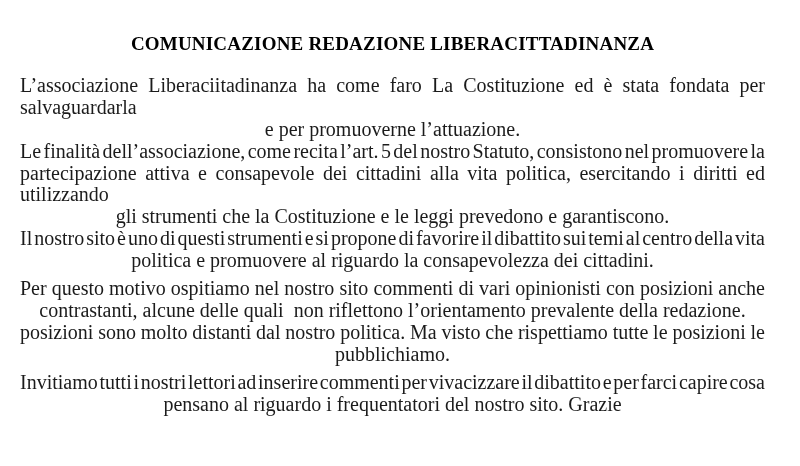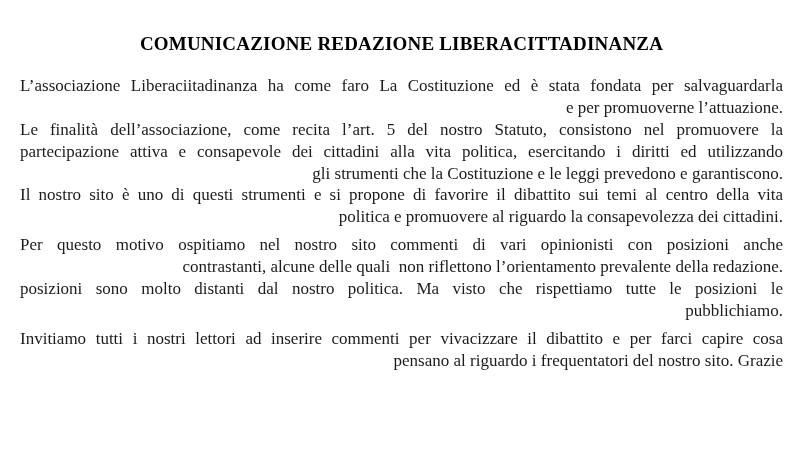--- a/index.html
+++ b/index.html
@@ -9,44 +9,44 @@
   }
   body {
     width: 800px;
     height: 466px;
     overflow: hidden;
   }
   .page {
     box-sizing: border-box;
     width: 800px;
     height: 466px;
-    padding: 33px 17px 0 20px;
+    padding: 33px 35px 0 20px;
     font-family: "Liberation Serif", "DejaVu Serif", serif;
     color: #1b1b1b;
     background: #ffffff;
   }
   .doc-title {
     margin: 0;
     font-size: 19px;
     font-weight: bold;
     line-height: 21.9px;
     text-align: center;
     color: #000000;
     letter-spacing: 0.2px;
   }
   .content {
     margin-top: 20px;
-    font-size: 17px;
+    font-size: 20px;
     line-height: 21.9px;
   }
   .block { margin: 0; }
   .block + .block { margin-top: 6px; }
   .line {
     white-space: pre-wrap;        
-    text-align: right;
+    text-align: center;
   }
   .line.j {
     white-space: normal;
     text-align: justify;
     text-align-last: justify;     
     word-spacing: -3.5px;         
   }
 </style>
 </head>
 <body>

